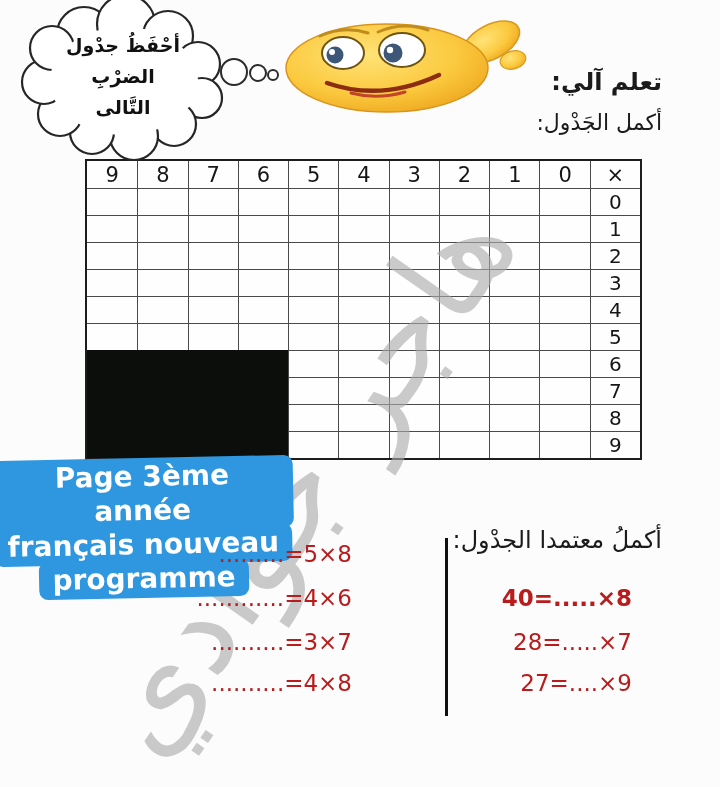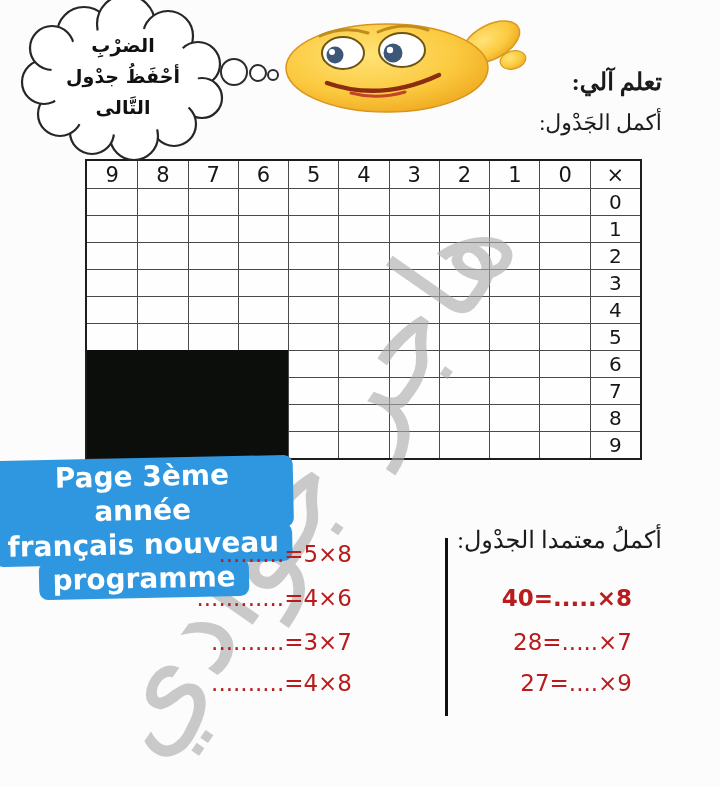--- a/index.html
+++ b/index.html
@@ -12,21 +12,21 @@
 
   
   #bubble-text {
     left:42px; top:30px; width:162px; z-index:3;
     text-align:center; direction:rtl;
     font-size:19px; font-weight:bold; line-height:31px; color:#111;
   }
   .trail-circle { position:absolute; border:2px solid #2b2b2b; border-radius:50%; background:#fff; z-index:2; }
 
   
-  .ar-head { direction:rtl; text-align:right; white-space:nowrap;font-family:Liberation Serif, serif; }
+  .ar-head { direction:rtl; text-align:right; white-space:nowrap; }
   #h-learn    { right:58px; top:68px;  font-size:24px; font-weight:bold; }
   #h-complete { right:58px; top:110px; font-size:22px; }
   #h-using    { right:58px; top:490px; font-size:24px; z-index:8;margin-top:36px; }
 
   
   #mult-table {
     left:85px; top:159px; width:553px; height:297px;
     border:2px solid #1d1d1d; box-sizing:content-box;
     display:grid; grid-template-columns:repeat(11,1fr); grid-auto-rows:27px;
     background:#fefefe; z-index:1;
@@ -85,22 +85,22 @@
       <circle cx="154" cy="124" r="22"></circle>
       <circle cx="114" cy="136" r="24"></circle>
       <circle cx="72" cy="132" r="22"></circle>
       <circle cx="40" cy="114" r="22"></circle>
       <circle cx="24" cy="82" r="22"></circle>
       <circle cx="32" cy="48" r="22"></circle>
     </g>
     <ellipse cx="104" cy="81" rx="74" ry="54" fill="#ffffff"></ellipse>
   </svg>
   <div class="abs" id="bubble-text">
+    <div>أحْفَظُ جدْول</div>
     <div>الضرْبِ</div>
-    <div>أحْفَظُ جدْول</div>
     <div>التَّالى</div>
   </div>
   <div class="trail-circle" style="left:220px; top:58px; width:24px; height:24px;"></div>
   <div class="trail-circle" style="left:249px; top:64px; width:14px; height:14px;"></div>
   <div class="trail-circle" style="left:267px; top:69px; width:8px; height:8px;"></div>
 
   <svg class="abs" style="left:275px; top:12px; z-index:2;" width="265" height="102" viewBox="0 0 265 102">
     <defs>
       <radialGradient id="faceGrad" cx="40%" cy="35%" r="75%">
         <stop offset="0%" stop-color="#ffe377"></stop>

